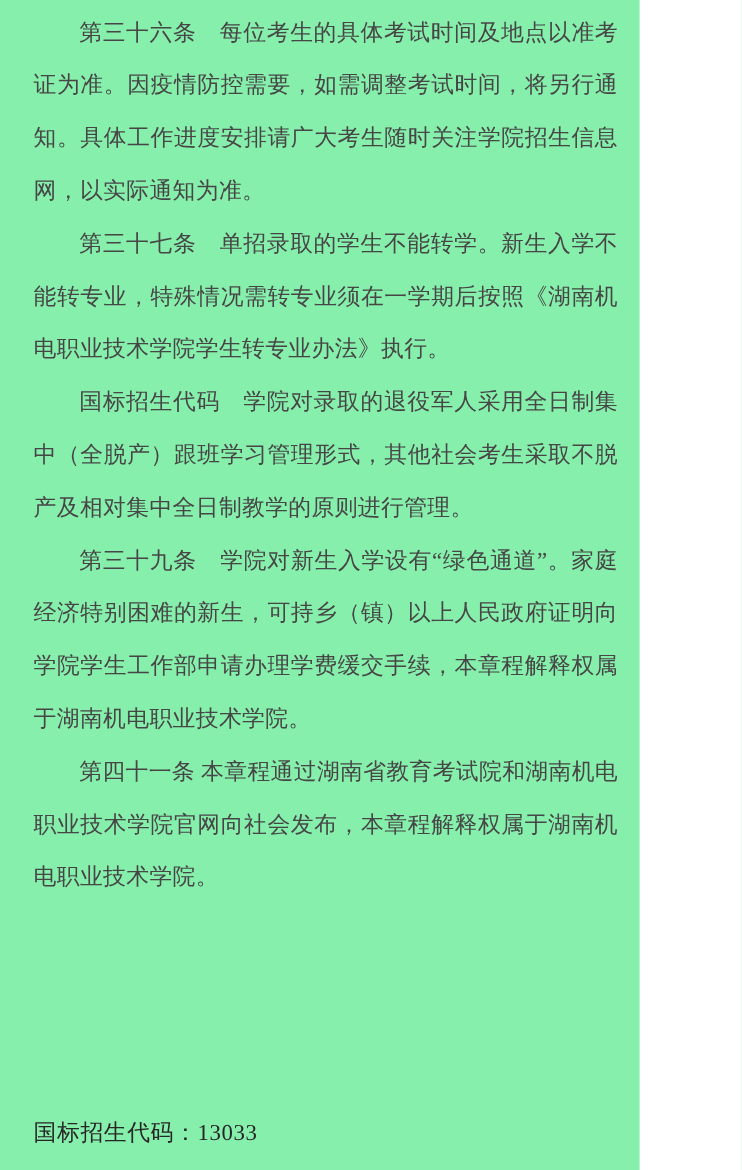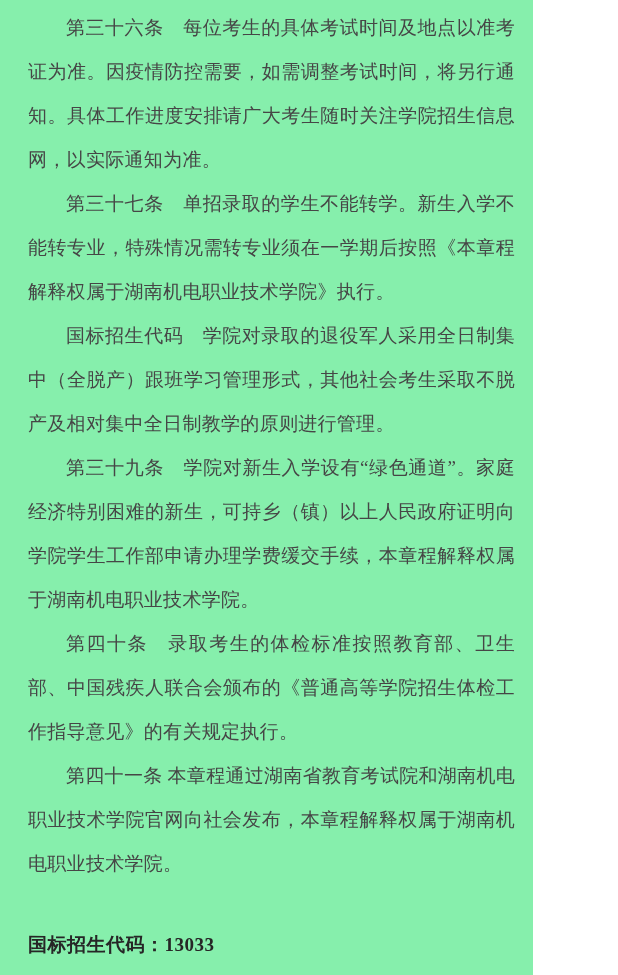--- a/index.html
+++ b/index.html
@@ -37,31 +37,30 @@
     text-indent: 2em;
     letter-spacing: 0.3px;
     font-weight: 400;
   }
   .doc-footer {
     position: absolute;
     left: 28px;
     top: 932px;
     font-size: 19px;
     line-height: 26px;
-    font-weight: bold;
+    font-weight: normal;
     color: #262626;
     letter-spacing: 0.5px;
   }
 </style>
 </head>
 <body>
 
 <div class="page">
   <div class="doc-body">
     <p>第三十六条　每位考生的具体考试时间及地点以准考证为准。因疫情防控需要，如需调整考试时间，将另行通知。具体工作进度安排请广大考生随时关注学院招生信息网，以实际通知为准。</p>
-    <p>第三十七条　单招录取的学生不能转学。新生入学不能转专业，特殊情况需转专业须在一学期后按照《本章程解释权属于湖南机电职业技术学院》执行。</p>
+    <p>第三十七条　单招录取的学生不能转学。新生入学不能转专业，特殊情况需转专业须在一学期后按照《湖南机电职业技术学院学生转专业办法》执行。</p>
     <p>国标招生代码　学院对录取的退役军人采用全日制集中（全脱产）跟班学习管理形式，其他社会考生采取不脱产及相对集中全日制教学的原则进行管理。</p>
     <p>第三十九条　学院对新生入学设有“绿色通道”。家庭经济特别困难的新生，可持乡（镇）以上人民政府证明向学院学生工作部申请办理学费缓交手续，本章程解释权属于湖南机电职业技术学院。</p>
-    <p>第四十条　录取考生的体检标准按照教育部、卫生部、中国残疾人联合会颁布的《普通高等学院招生体检工作指导意见》的有关规定执行。</p>
     <p>第四十一条 本章程通过湖南省教育考试院和湖南机电职业技术学院官网向社会发布，本章程解释权属于湖南机电职业技术学院。</p>
   </div>
   <div class="doc-footer">国标招生代码：13033</div>
 </div>
 
 </body></html>

